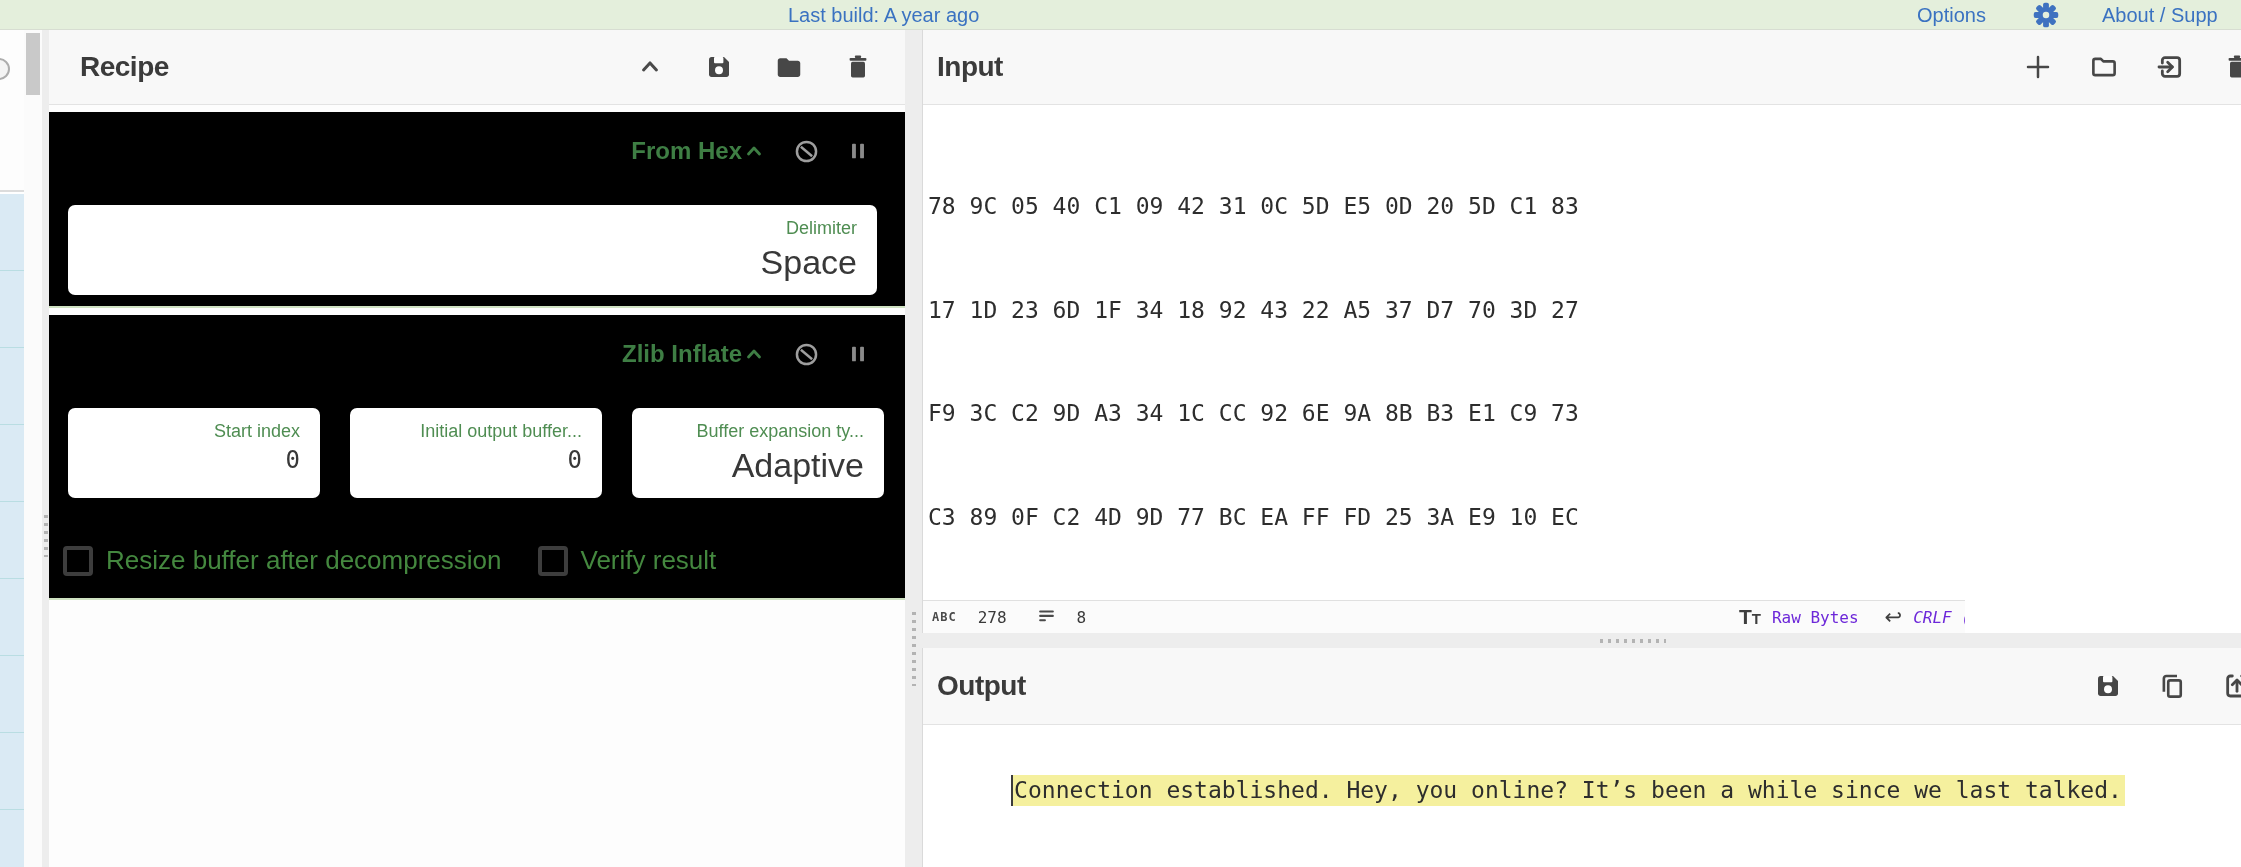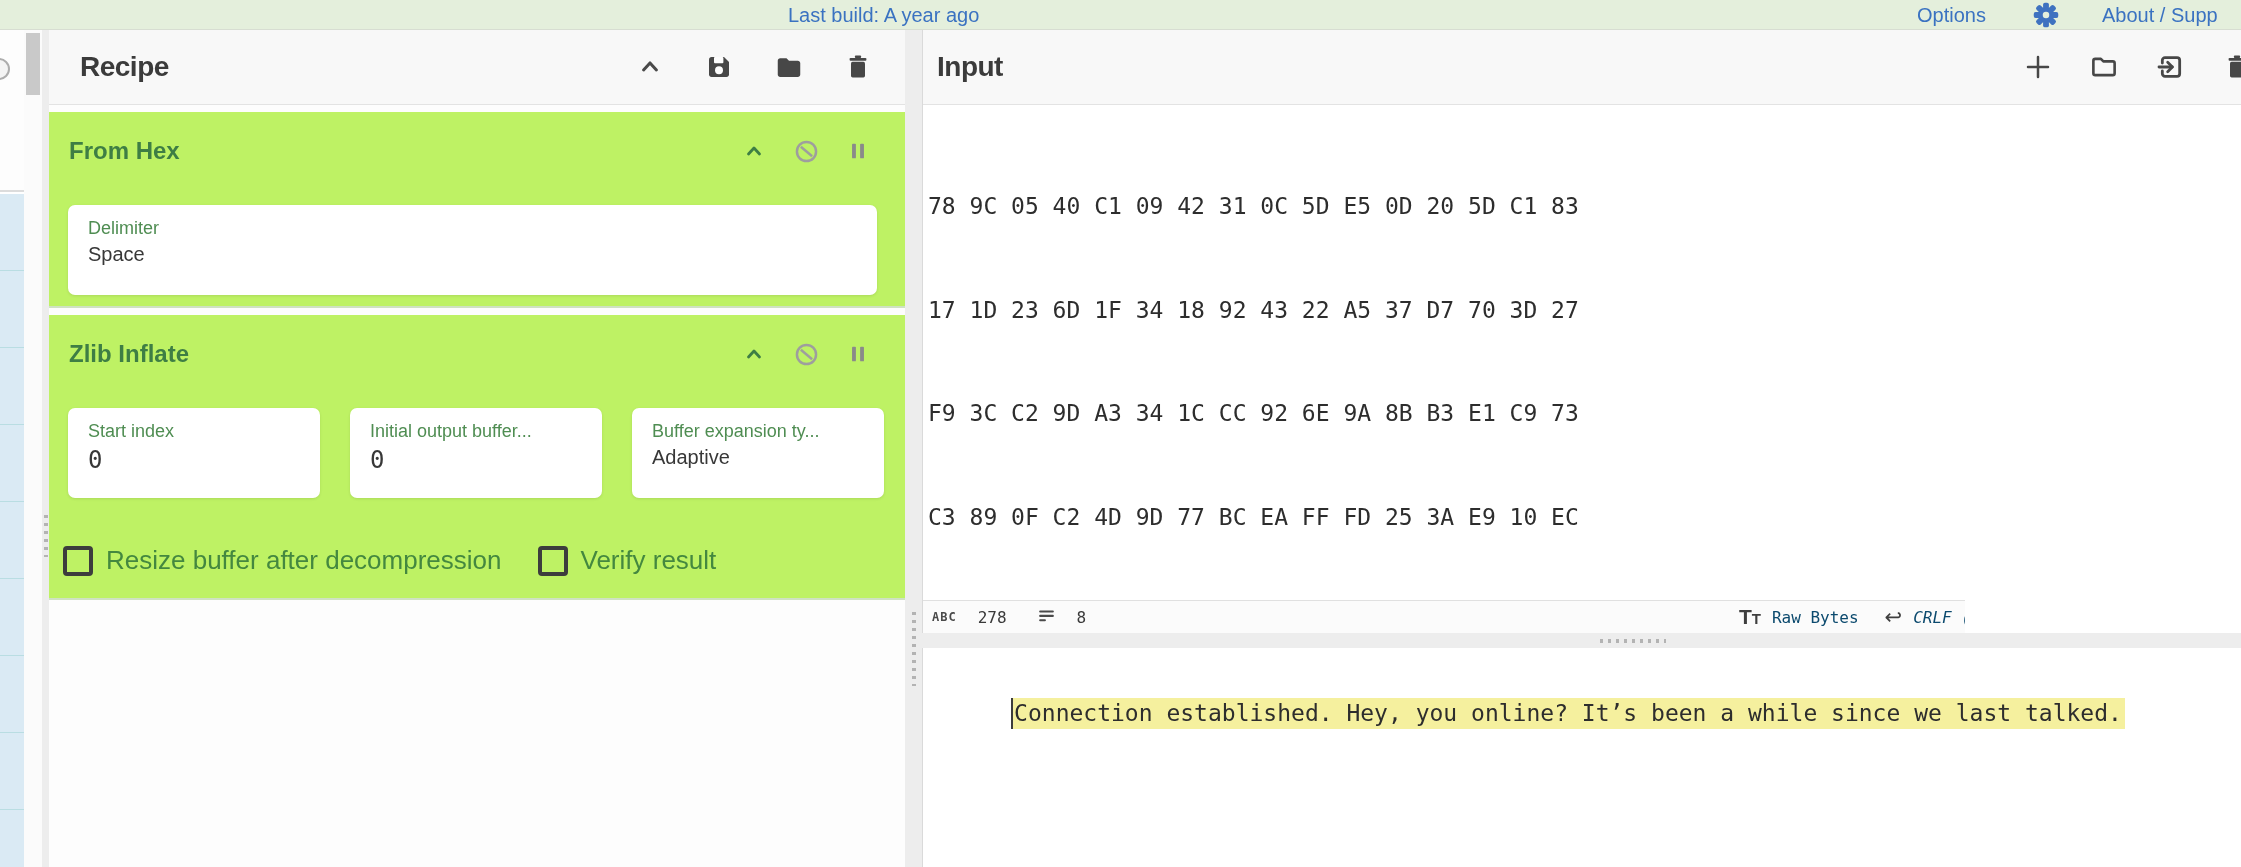--- a/index.html
+++ b/index.html
@@ -45,31 +45,31 @@
                   border-bottom:1px solid #e3e3e3; padding-left:14px; overflow:hidden; }
   .panel-title { font-size:28px; font-weight:700; color:#3b3b3b; letter-spacing:-0.5px; flex:1 1 auto; white-space:nowrap; }
   .hicons { display:flex; align-items:center; flex:0 0 auto; }
   .hicons svg { display:block; }
   .icon-btn { display:flex; align-items:center; justify-content:center; cursor:pointer; }
 
   
   .recipe-panel { position:absolute; left:49px; top:30px; width:856px; height:837px; background:#fdfdfd; }
   .recipe-panel .panel-header { padding-left:31px; padding-right:33px; }
   .recipe-panel .hicons { gap:40px; }
-  .op { position:relative; margin-top:7px; background:#bef264; border-bottom:2px solid #cfe2c2; }
+  .op { position:relative; margin-top:7px; background:#000000; border-bottom:2px solid #cfe2c2;text-align:right; }
   .op-head { display:flex; align-items:center; padding:24px 36px 0 20px; height:54px; }
   .op-title { flex:1 1 auto; font-size:24px; font-weight:700; color:#3e7e44; }
   .op-icons { display:flex; align-items:center; gap:27px; }
   .ing-row { display:flex; gap:30px; margin:39px 28px 0 19px; }
   .ingredient { background:#fff; border-radius:7px; height:90px; padding:13px 20px;
                 box-shadow:0 1px 3px rgba(0,0,0,0.10); overflow:hidden; }
   .ingredient.wide { flex:1 1 auto; }
   .ingredient.third { flex:0 0 252px; }
   .ing-label { font-size:18px; color:#4f8d52; white-space:nowrap; overflow:hidden; }
-  .ing-value { margin-top:4px; font-size:20px; color:#383838; white-space:nowrap; }
+  .ing-value { margin-top:4px; font-size:34px; color:#383838; white-space:nowrap; }
   .ing-value.mono { font-family:"DejaVu Sans Mono", monospace; font-size:24px; }
   .cb-row { display:flex; align-items:center; margin:47px 0 0 14px; }
   .checkbox { width:30px; height:30px; border:4px solid #3d3d3d; border-radius:4px;
               background:transparent; flex:0 0 auto; }
   .cb-label { font-size:26px; color:#44883f; margin-left:13px; white-space:nowrap; }
   .cb-group { display:flex; align-items:center; }
   .cb-group + .cb-group { margin-left:36px; }
 
   
   .input-panel { position:absolute; left:922px; top:30px; width:1319px; height:618px;
@@ -82,21 +82,21 @@
   .input-status { position:absolute; left:0; top:570px; width:1042px; height:33px;
                   display:flex; align-items:center; background:#fbfbfb; border-top:1px solid #e0e0e0;
                   padding-left:9px; overflow:hidden; }
   .status-item { display:flex; align-items:center; }
   .abc-icon { font-family:"DejaVu Sans Mono", monospace; font-size:12px; font-weight:700;
               color:#4a4a4a; letter-spacing:1px; }
   .status-num { font-family:"DejaVu Sans Mono", monospace; font-size:16px; color:#3a3a3a; margin-left:21px; }
   .status-right { margin-left:auto; display:flex; align-items:center; margin-right:-6px; }
   .tt-icon { font-weight:700; color:#3f3f3f; white-space:nowrap; }
   .tt-large { font-size:21px; } .tt-small { font-size:15px; }
-  .status-text { font-family:"DejaVu Sans Mono", monospace; font-size:16px; color:#0c4a6e;
+  .status-text { font-family:"DejaVu Sans Mono", monospace; font-size:16px; color:#6d28d9;
                  margin-left:11px; white-space:nowrap; }
   .eol-arrow { font-size:21px; color:#3f3f3f; margin-left:26px; }
   .status-text.italic { font-style:italic; }
 
   
   .output-panel { position:absolute; left:922px; top:648px; width:1319px; height:219px;
                   background:#fff; border-left:1px solid #dadada; }
   .output-panel .panel-header { height:77px; }
   .output-panel .hicons { gap:34px; margin-right:-12px; }
   .output-text { padding:13px 0 0 5px; }
@@ -323,18 +323,43 @@
         <span class="status-text italic">CRLF (</span>
       </span>
     </div>
   </div>
 
   <div class="h-splitter">
       <div class="h-grip"></div>
     </div>
 
   <div class="output-panel">
+    <div class="panel-header">
+      <span class="panel-title">Output</span>
+      <span class="hicons">
+        <span class="icon-btn">
+          <svg width="30" height="30" viewBox="0 0 24 24">
+              <path fill="#474747" d="M4 6c0-1.1.9-2 2-2h10l4 4v10c0 1.1-.9 2-2 2H6c-1.1 0-2-.9-2-2V6z"></path>
+              <rect x="8" y="4" width="7.5" height="5" rx="0.8" fill="#fff"></rect>
+              <circle cx="12" cy="14.5" r="3.2" fill="#fff"></circle>
+            </svg>
+        </span>
+        <span class="icon-btn">
+          <svg width="30" height="30" viewBox="0 0 24 24" fill="none" stroke="#474747" stroke-width="2.1" stroke-linejoin="round">
+              <rect x="9" y="7.5" width="10" height="13" rx="1.5"></rect>
+              <path d="M5.5 16.5V6c0-1.1.9-2 2-2H16"></path>
+            </svg>
+        </span>
+        <span class="icon-btn">
+          <svg width="32" height="32" viewBox="0 0 24 24" fill="none" stroke="#474747" stroke-width="2.1" stroke-linecap="round" stroke-linejoin="round">
+              <path d="M8.5 4.5H7c-1.1 0-2 .9-2 2v11c0 1.1.9 2 2 2h10c1.1 0 2-.9 2-2v-11c0-1.1-.9-2-2-2h-1.5"></path>
+              <line x1="12" y1="16" x2="12" y2="8"></line>
+              <polyline points="8.5,11 12,7.5 15.5,11"></polyline>
+            </svg>
+        </span>
+      </span>
+    </div>
     <div class="io-text output-text">
       <span class="highlight">Connection established. Hey, you online? It’s been a while since we last talked.</span>
     </div>
   </div>
 
 </div>
 
 </body></html>

